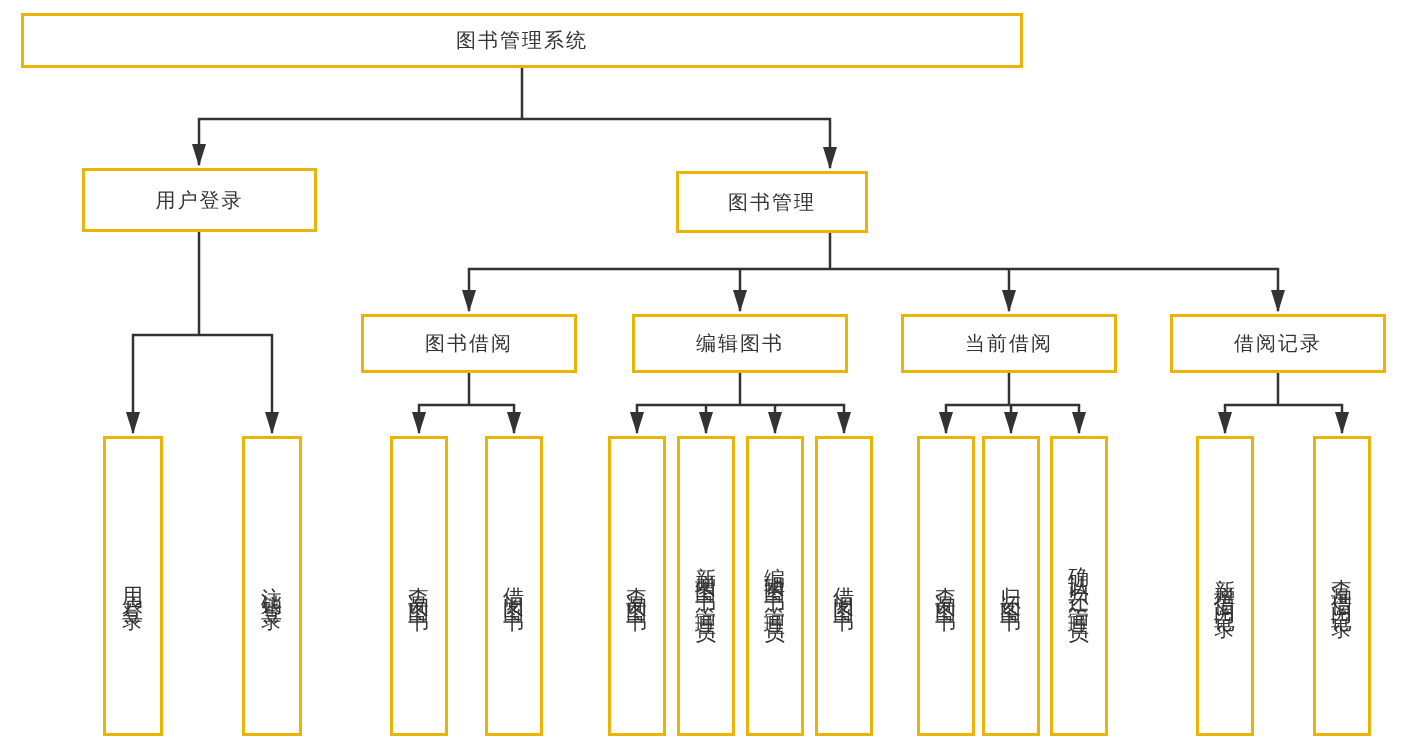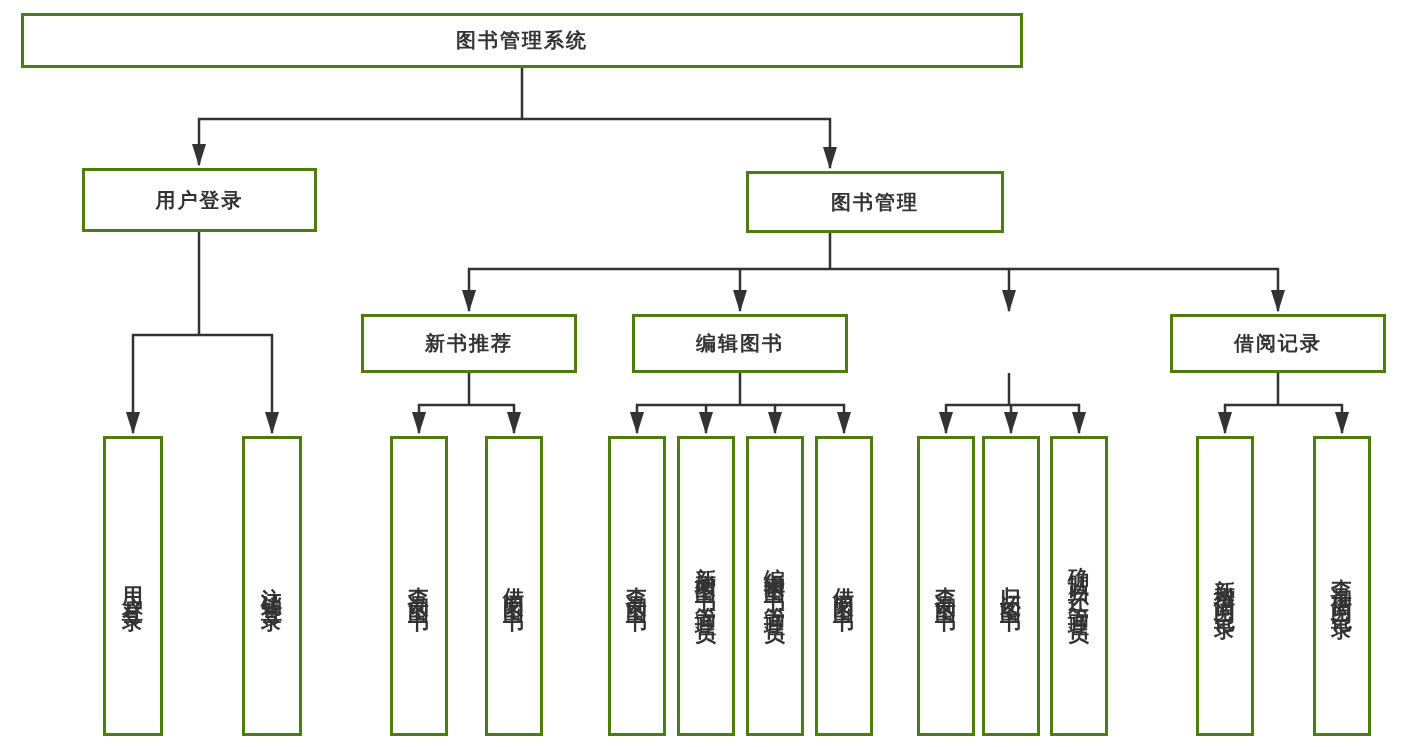--- a/index.html
+++ b/index.html
@@ -19,27 +19,26 @@
     position: absolute;
     left: 0;
     top: 0;
     width: 1405px;
     height: 747px;
     pointer-events: none;
   }
   .node {
     position: absolute;
     box-sizing: border-box;
-    border: 3px solid #4d7c0f;
+    border: 3px solid #eab308;
     background: #ffffff;
     display: flex;
     align-items: center;
     justify-content: center;
     color: #333333;
-    font-weight: bold;
   }
   .node.h .lbl {
     font-size: 20px;
     letter-spacing: 2px;
     white-space: nowrap;
   }
   .node.v {
     writing-mode: vertical-rl;
     text-orientation: mixed;
   }
@@ -114,29 +113,32 @@
     </g>
   </svg>
 
   <div class="node h" style="left:21px;top:13px;width:1002px;height:55px">
     <span class="lbl">图书管理系统</span>
   </div>
 
   <div class="node h" style="left:82px;top:168px;width:235px;height:64px">
     <span class="lbl">用户登录</span>
   </div>
-  <div class="node h" style="left:746px;top:171px;width:258px;height:62px">
+  <div class="node h" style="left:676px;top:171px;width:192px;height:62px">
     <span class="lbl">图书管理</span>
   </div>
 
   <div class="node h" style="left:361px;top:314px;width:216px;height:59px">
-    <span class="lbl">新书推荐</span>
+    <span class="lbl">图书借阅</span>
   </div>
   <div class="node h" style="left:632px;top:314px;width:216px;height:59px">
     <span class="lbl">编辑图书</span>
+  </div>
+  <div class="node h" style="left:901px;top:314px;width:216px;height:59px">
+    <span class="lbl">当前借阅</span>
   </div>
   <div class="node h" style="left:1170px;top:314px;width:216px;height:59px">
     <span class="lbl">借阅记录</span>
   </div>
 
   <div class="node v" style="left:103px;top:436px;width:60px;height:300px">
     <span class="lbl">用户登录</span>
   </div>
   <div class="node v" style="left:242px;top:436px;width:60px;height:300px">
     <span class="lbl">注销登录</span>

